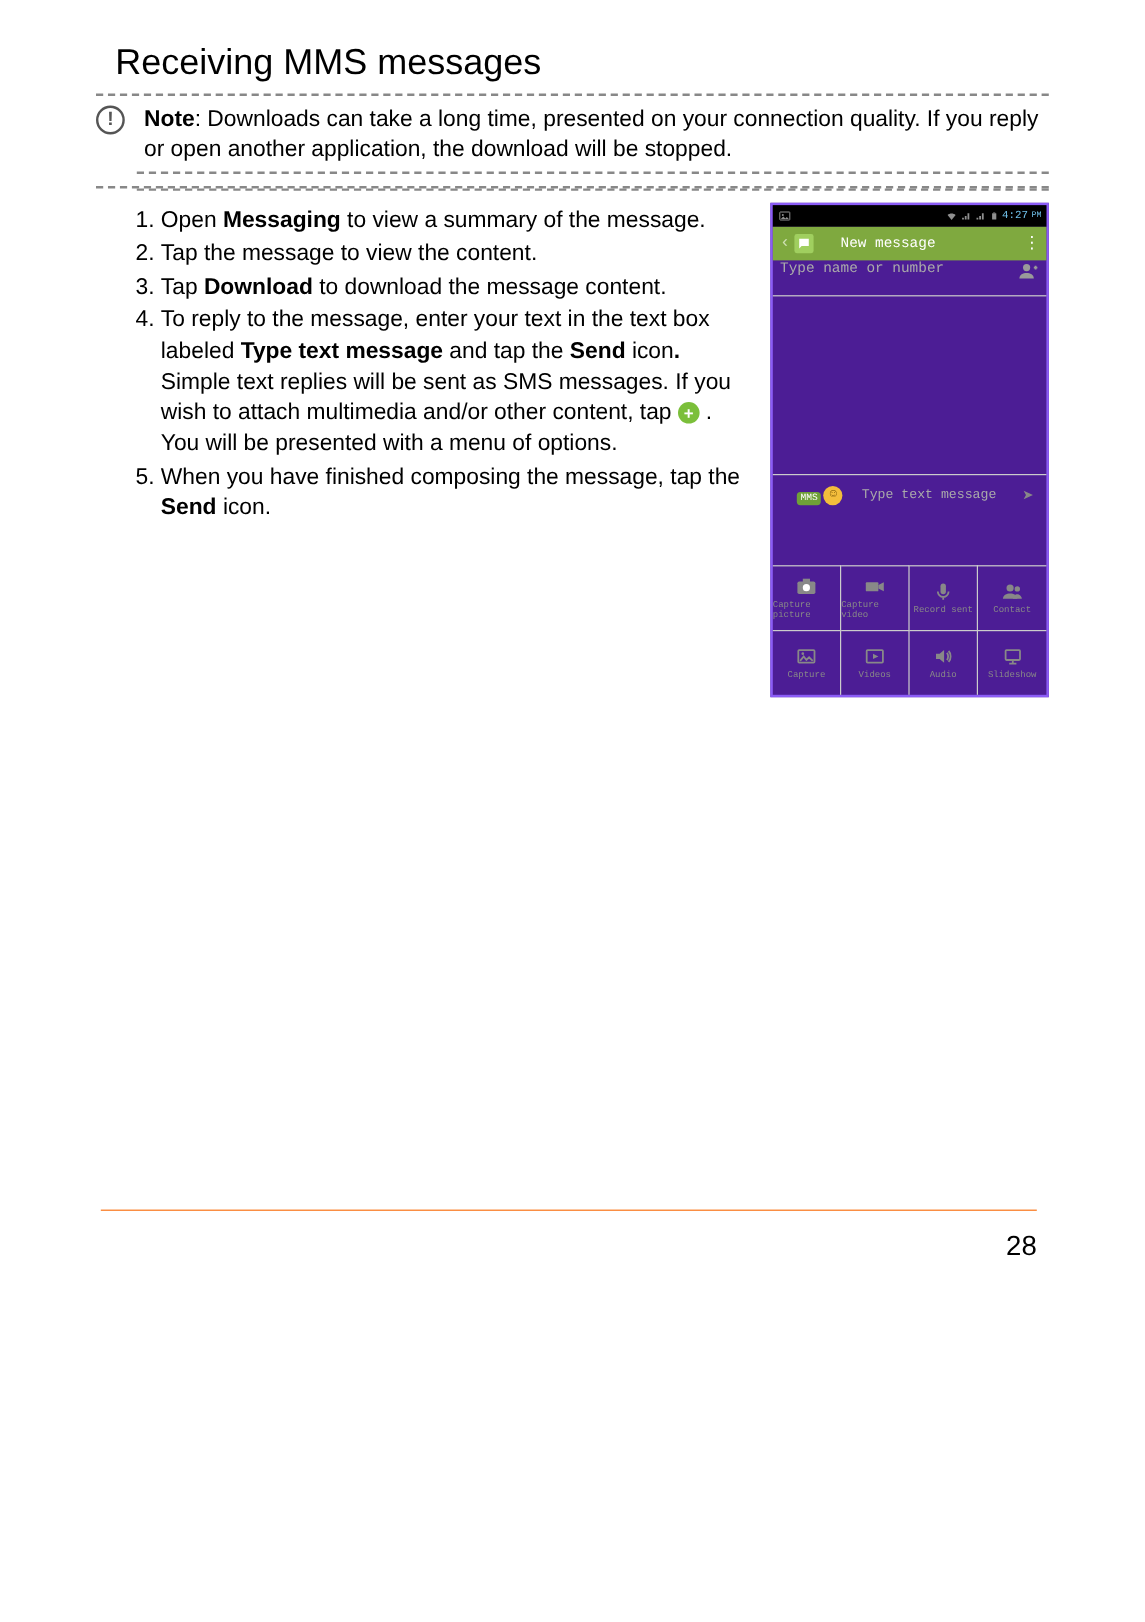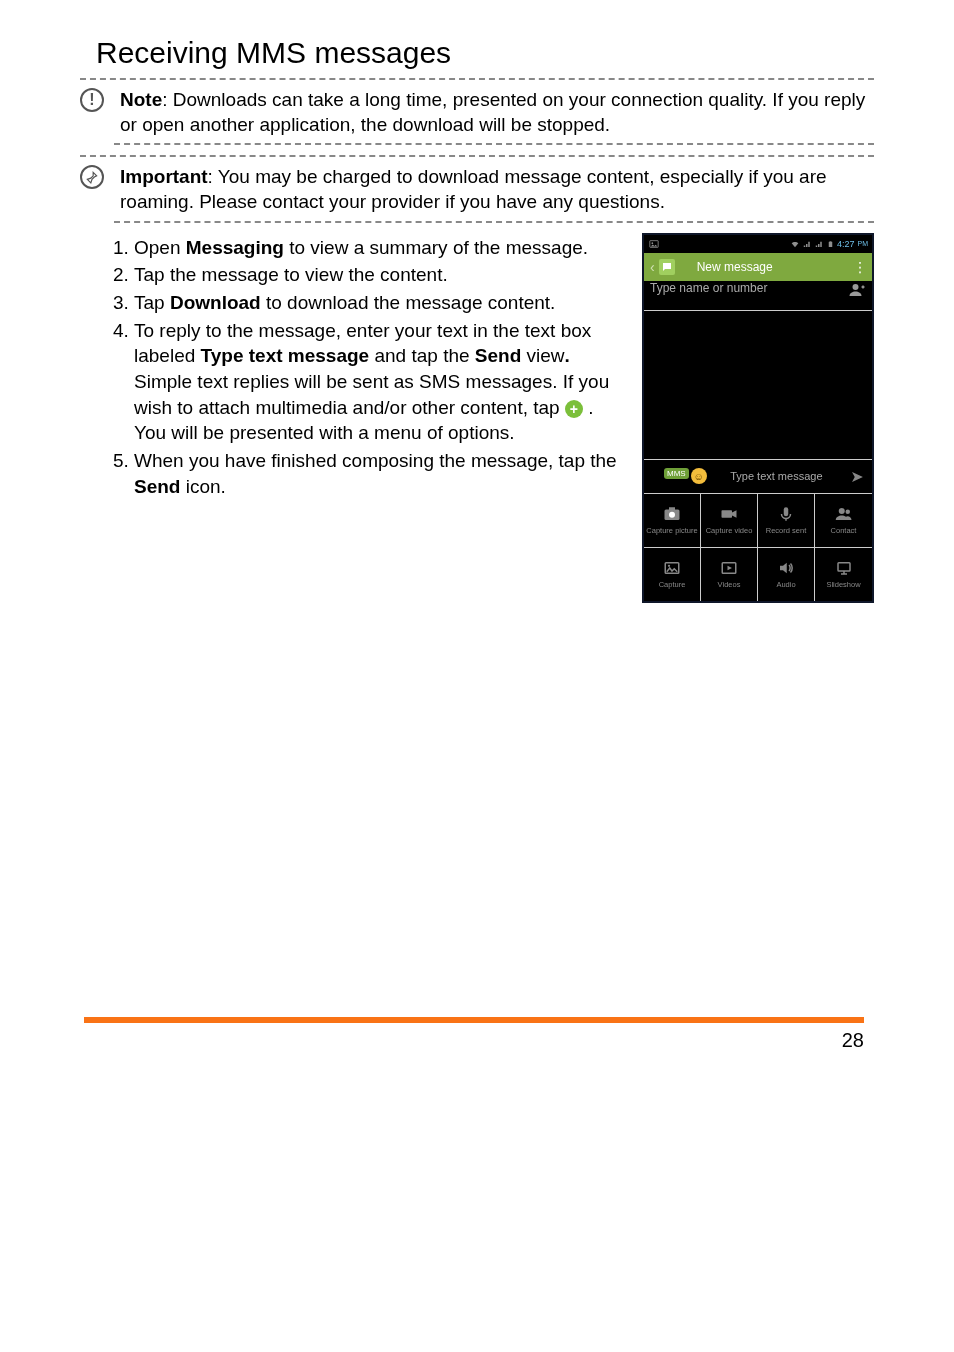--- a/index.html
+++ b/index.html
@@ -12,42 +12,42 @@
   .callout-body { flex: 1; font-size: 19px; line-height: 1.3; }
   .dashed-sep { border: none; border-top: 2px dashed #888; margin-left: 34px; }
   .dashed-sep-wide { border: none; border-top: 2px dashed #888; margin-left: 0; }
   .layout-row { display: flex; align-items: flex-start; margin-top: 10px; }
   .instructions-col { flex: 1; padding-right: 20px; }
   ol.steps { list-style: decimal; padding-left: 54px; font-size: 19px; line-height: 1.35; }
   ol.steps li { margin: 2px 0; }
   .li-gap { margin-top: 6px; }
   .plus-icon { display: inline-flex; width: 18px; height: 18px; border-radius: 50%; background: #7bbf3a; color: #fff; align-items: center; justify-content: center; font-weight: bold; font-size: 14px; line-height: 1; vertical-align: middle; }
   b { font-weight: bold; }
-  .page-number { position: absolute; bottom: 60px; right: 90px; font-size: 20px; border-top: 6px solid #f97316; width: 780px; text-align: right; padding-top: 6px; }
+  .page-number { position: absolute; bottom: 60px; right: 90px; font-size: 23px; border-top: 1px solid #f97316; width: 780px; text-align: right; padding-top: 16px; }
   
-  .phone { width: 232px; flex: 0 0 232px; border: 2px solid #0f172a; background: #000000; font-family: Liberation Sans, sans-serif; }
+  .phone { width: 232px; flex: 0 0 232px; border: 2px solid #8b5cf6; background: #4c1d95; font-family: Liberation Mono, monospace; }
   .statusbar { background: #000; color: #8f8f8f; height: 18px; display: flex; align-items: center; padding: 0 4px; font-size: 9px; justify-content: space-between; }
   .statusbar .left-icons, .statusbar .right-icons { display: flex; align-items: center; gap: 3px; }
   .statusbar svg { fill: #8f8f8f; }
   .navbar { background: #7fa93f; color: #fff; height: 28px; display: flex; align-items: center; padding: 0 6px; font-size: 12px; }
   .navbar .back-chevron { font-size: 14px; color: #cfe0b3; margin-right: 4px; }
   .navbar .app-icon { width: 16px; height: 16px; background: #a0cf5f; border-radius: 2px; margin-right: 6px; display: flex; align-items: center; justify-content: center; font-size: 10px; }
   .navbar .title { flex: 1; font-size: 12px; padding-left: 16px; }
   .navbar .menu { font-size: 14px; letter-spacing: -1px; }
   .recipient-row { display: flex; align-items: flex-start; border-bottom: 1px solid #ccc; height: 30px; padding: 0 6px; }
   .recipient-row .ph { flex: 1; color: #aaa; font-size: 12px; }
   .recipient-row .contact-icon { width: 18px; height: 18px; color: #9a9a9a; display: flex; align-items: center; justify-content: center; }
   .msg-body { height: 148px; }
   .input-row { display: flex; align-items: center; border-top: 1px solid #ccc; height: 34px; padding: 0 4px; }
-  .badge-stack { display: flex; align-items: flex-start; gap: 2px; padding-left: 16px; }
+  .badge-stack { display: flex; align-items: flex-end; gap: 2px; padding-left: 16px; }
   .mms-badge { font-size: 8px; background: #6fa038; color: #fff; border-radius: 3px; padding: 1px 3px; }
   .smile { width: 16px; height: 16px; border-radius: 50%; background: #f3bd3c; display: flex; align-items: center; justify-content: center; font-size: 10px; color: #6b4a00; }
   .type-here { flex: 1; color: #aaa; font-size: 11px; padding: 0 6px; text-align: center; }
   .send-arrow { width: 22px; color: #888; text-align: center; font-size: 16px; }
-  .attach-grid { display: grid; grid-template-columns: repeat(4, 1fr); }
+  .attach-grid { display: grid; grid-template-columns: repeat(4, 1fr); margin-top: 42px; }
   .attach-cell { border-top: 1px solid #ccc; border-right: 1px solid #ccc; height: 54px; display: flex; flex-direction: column; align-items: center; justify-content: center; gap: 3px; }
   .attach-cell:last-child, .attach-cell:nth-child(4) { border-right: none; }
   .attach-cell svg { width: 20px; height: 18px; }
   .attach-label { font-size: 7.5px; color: #888; }
 </style>
 </head>
 <body>
 
 <div class="page">
 
@@ -58,44 +58,34 @@
   <div class="callout">
     <div class="callout-icon">!</div>
     <div class="callout-body">
       <b>Note</b><span>: Downloads can take a long time, presented on your connection quality. If you reply or open another application, the download will be stopped.</span>
     </div>
   </div>
   <hr class="dashed-sep">
 
   <div style="height:10px"></div>
   <hr class="dashed-sep-wide">
-  <div class="callout">
-    <div class="callout-icon" style="position:relative;">
-      <svg width="14" height="14" viewBox="0 0 24 24">
-          <path d="M14 4l6 6-4 2-4 4-2 6-6-6 6-2 4-4z" fill="none" stroke="#555" stroke-width="2"></path>
-        </svg>
-    </div>
-    <div class="callout-body">
-      <b>Important</b><span>: You may be charged to download message content, especially if you are roaming. Please contact your provider if you have any questions.</span>
-    </div>
-  </div>
   <hr class="dashed-sep">
 
   <div class="layout-row">
     <div class="instructions-col">
       <ol class="steps">
         <li>
           <span>Open </span><b>Messaging</b><span> to view a summary of the message.</span>
         </li>
         <li>Tap the message to view the content.</li>
         <li>
           <span>Tap </span><b>Download</b><span> to download the message content.</span>
         </li>
         <li>
-          <span>To reply to the message, enter your text in the text box labeled </span><b>Type text message</b><span> and tap the </span><b>Send</b><span> view</span><b>.</b><span> Simple text replies will be sent as SMS messages. If you wish to attach multimedia and/or other content, tap </span><span class="plus-icon">+</span><span> . You will be presented with a menu of options.</span>
+          <span>To reply to the message, enter your text in the text box labeled </span><b>Type text message</b><span> and tap the </span><b>Send</b><span> icon</span><b>.</b><span> Simple text replies will be sent as SMS messages. If you wish to attach multimedia and/or other content, tap </span><span class="plus-icon">+</span><span> . You will be presented with a menu of options.</span>
         </li>
         <li class="li-gap">
           <span>When you have finished composing the message, tap the </span><b>Send</b><span> icon.</span>
         </li>
       </ol>
     </div>
 
     <div class="phone">
       <div class="statusbar">
         <div class="left-icons">

